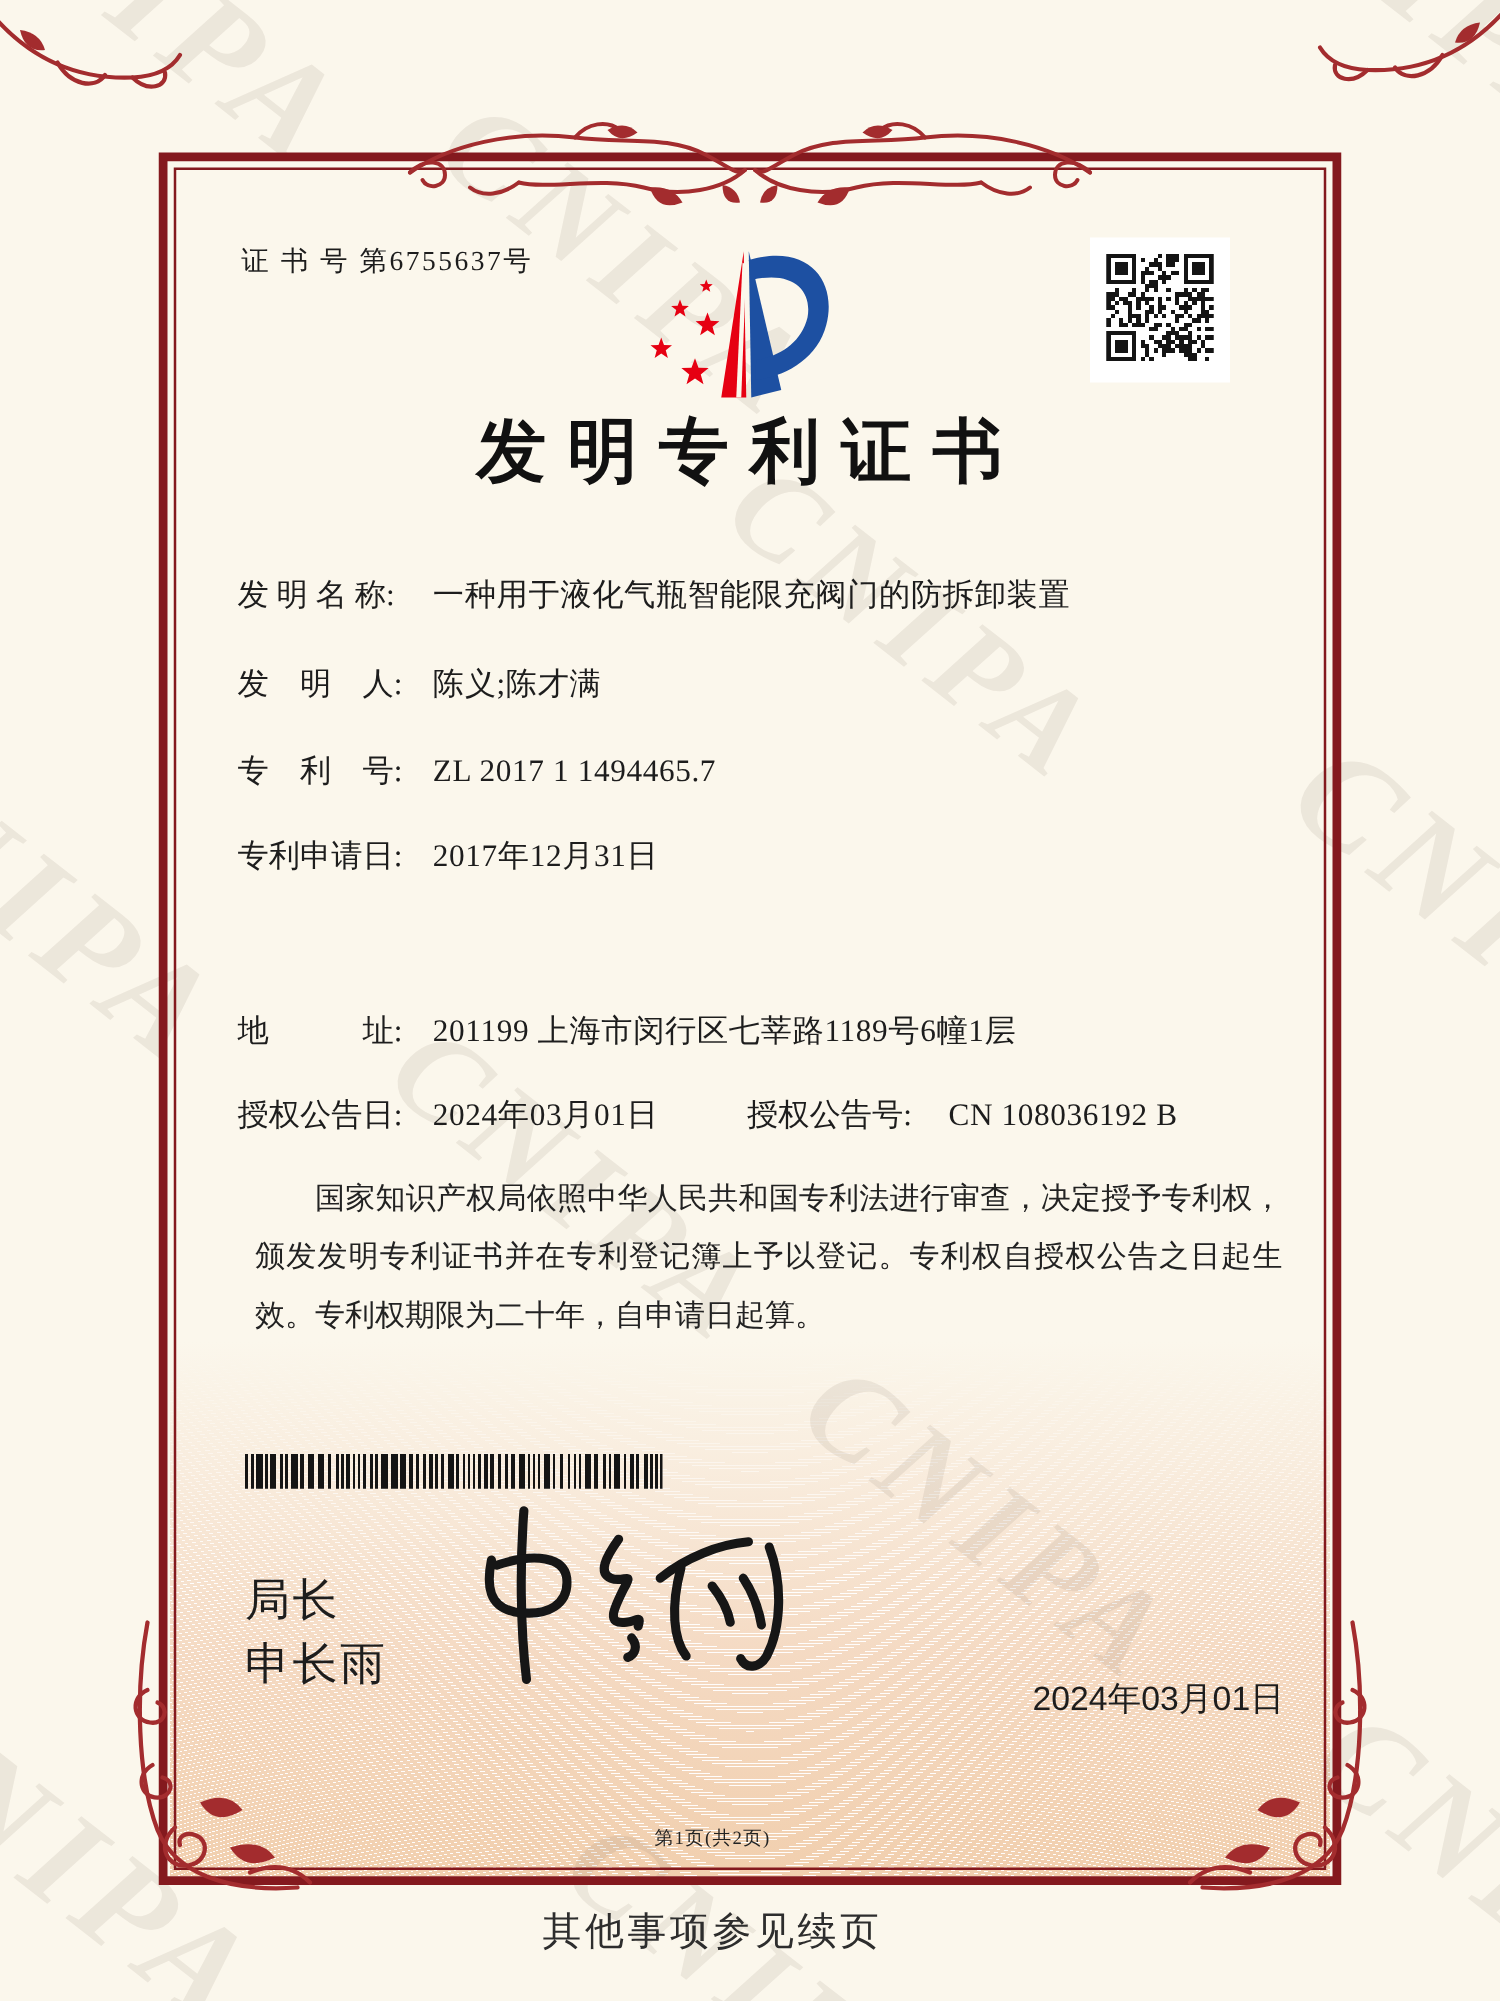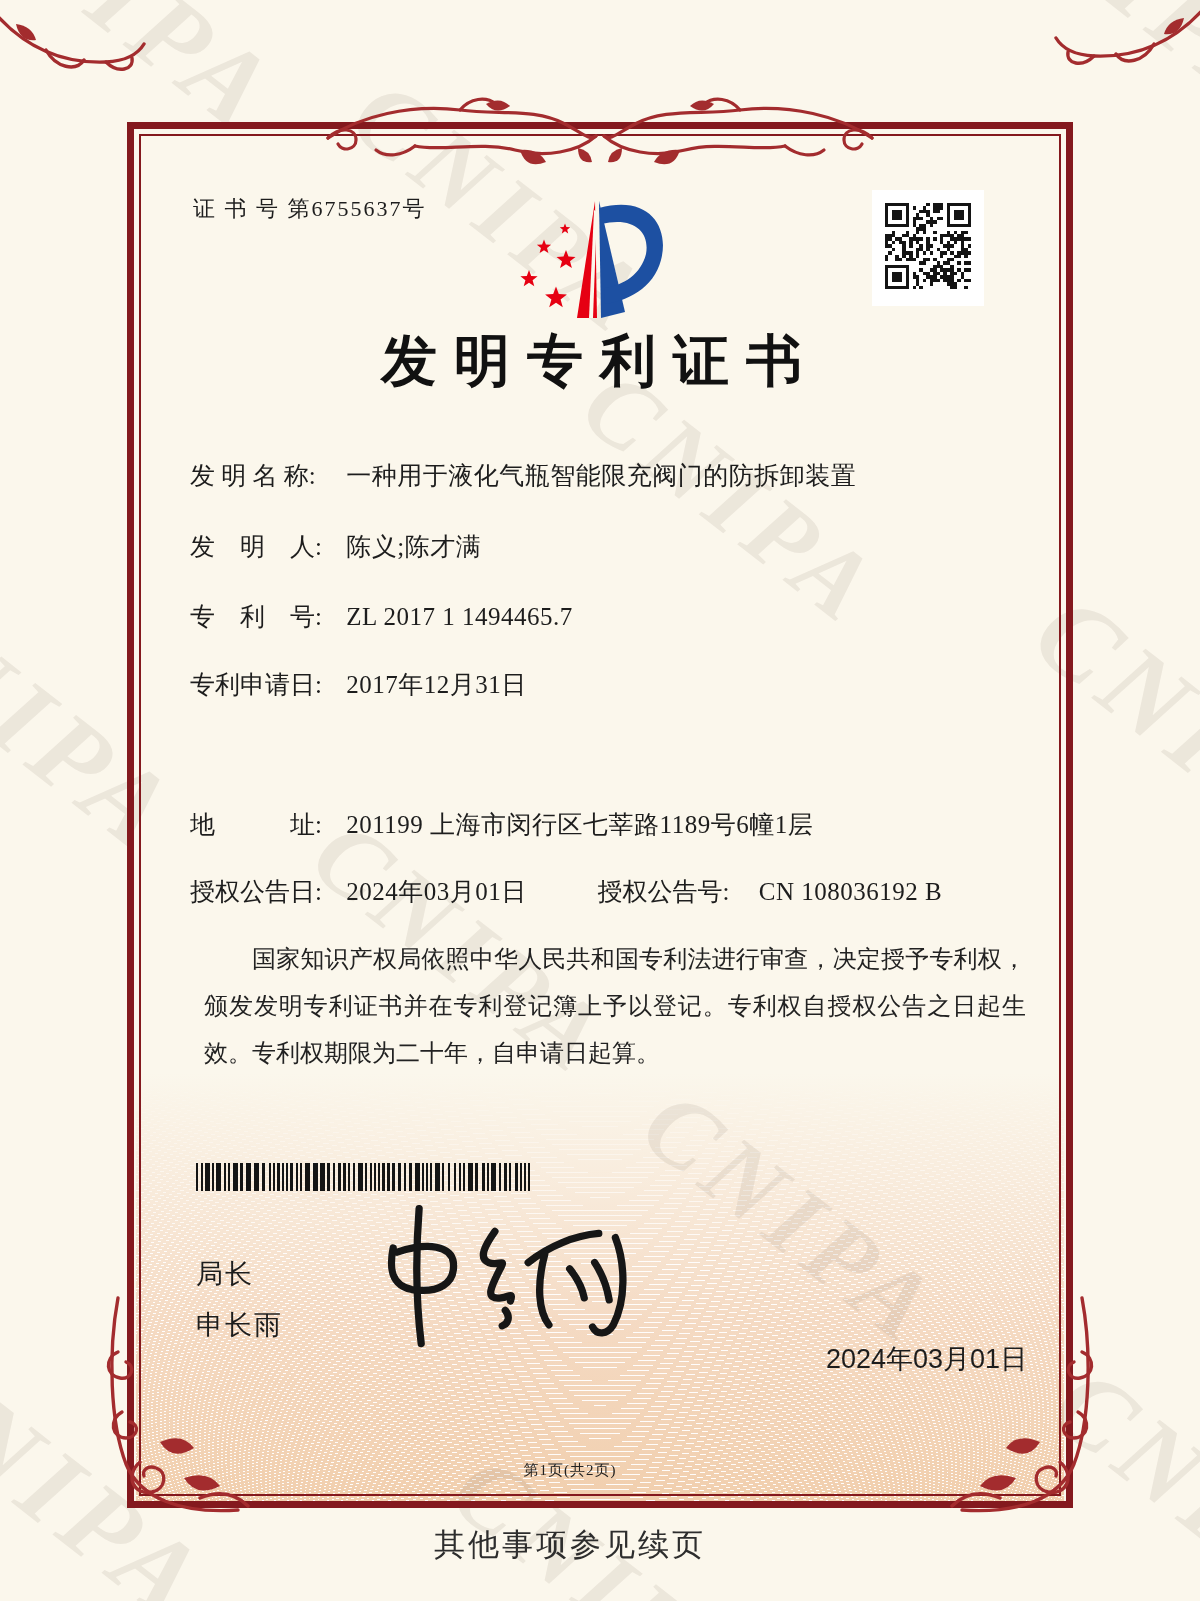--- a/index.html
+++ b/index.html
@@ -33,21 +33,21 @@
   .title{left:0;width:1200px;top:324px;text-align:center;font-size:56px;font-weight:bold;
     letter-spacing:17px;padding-left:0;box-sizing:border-box;color:#111;}
   .row{left:190px;font-size:25px;color:#1d1d1d;white-space:nowrap;}
   .row .lbl{display:inline-block;width:150px;}
   .row .val{letter-spacing:0.5px;}
   .grant .v1{display:inline-block;width:245px;letter-spacing:0.5px;}
   .grant .l2{display:inline-block;width:155px;}
   .para{left:204px;width:822px;font-size:24px;line-height:47px;color:#222;
     text-align:justify;text-indent:2em;margin:0;}
   .sans{font-family:"Liberation Sans","DejaVu Sans",sans-serif;}
-  .signer{left:196px;font-size:27px;color:#1d1d1d;letter-spacing:2px;}
+  .signer{left:196px;font-size:36px;color:#1d1d1d;letter-spacing:2px;}
   .issue-date{left:826px;top:1341px;font-size:27px;color:#1d1d1d;}
   .page-ind{left:420px;top:1461px;width:300px;text-align:center;font-size:15px;color:#222;letter-spacing:1px;}
   .footer-note{left:420px;top:1524px;width:300px;text-align:center;font-size:31px;color:#2d2d2d;letter-spacing:3px;}
 
   .qr-patch{left:872px;top:190px;width:112px;height:116px;background:#fff;z-index:6;}
   .qr-svg{left:885px;top:203px;z-index:7;}
   .logo-svg{left:498px;top:186px;z-index:7;}
   .barcode-svg{left:196px;top:1163px;z-index:7;}
   .sig-svg{left:362px;top:1200px;z-index:7;}
 </style>

